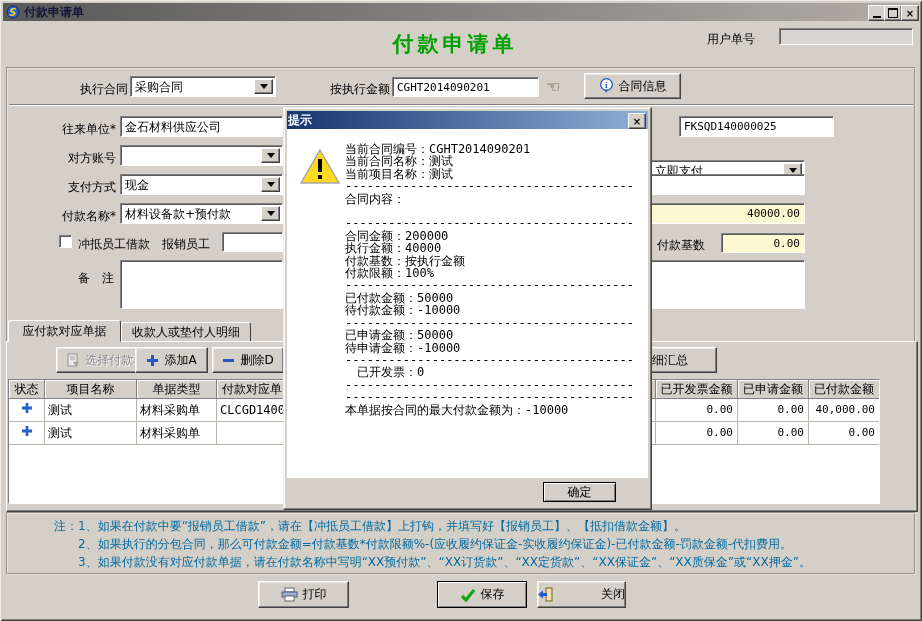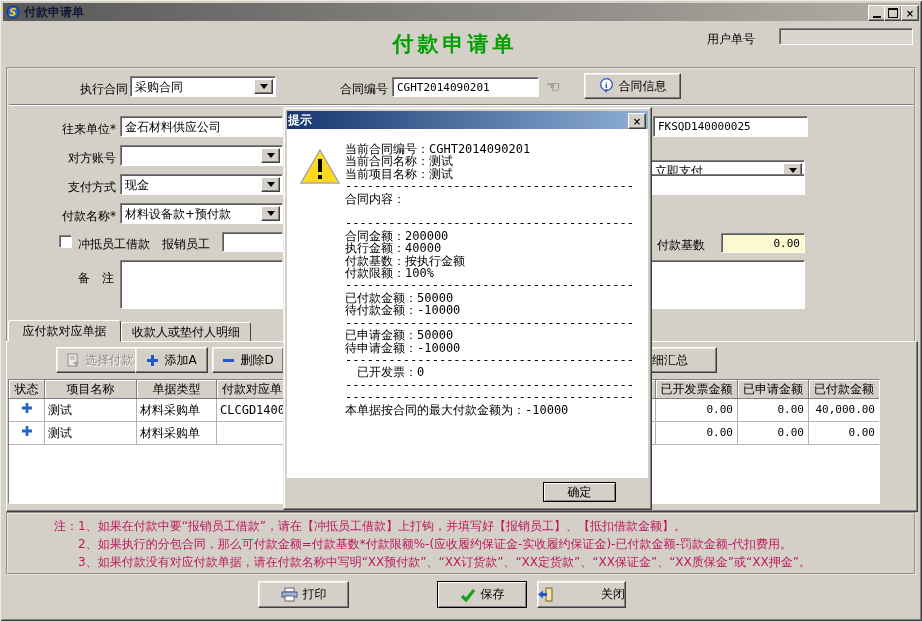--- a/index.html
+++ b/index.html
@@ -30,21 +30,21 @@
   .divider{height:0;border-top:1px solid #808080;border-bottom:1px solid #ffffff;}
   .tab{box-sizing:border-box;background:#d4d0c8;border:1px solid;border-color:#fff #404040 #d4d0c8 #fff;
        border-radius:3px 3px 0 0;font-size:12px;display:flex;align-items:center;justify-content:center;}
   .thead{display:flex;}
   .th{box-sizing:border-box;background:#d4d0c8;font-size:12px;text-align:center;height:19px;line-height:18px;
       border-right:1px solid #808080;border-bottom:1px solid #808080;box-shadow:inset 1px 1px 0 #fff;overflow:hidden;white-space:nowrap;}
   .trow{display:flex;background:#fff;}
   .td{box-sizing:border-box;font-size:12px;height:23px;line-height:22px;border-right:1px solid #b8b4ac;
       border-bottom:1px solid #b8b4ac;overflow:hidden;white-space:nowrap;padding-left:3px;}
   .td.num{font-family:"DejaVu Sans Mono",monospace;font-size:11px;padding-right:4px;}
-  .notes-text{font-size:12px;line-height:18px;color:#be185d;white-space:pre;}
+  .notes-text{font-size:12px;line-height:18px;color:#0369a1;white-space:pre;}
   .dialog{left:283px;top:107px;width:367px;height:401px;background:#d4d0c8;z-index:10;
           border:1px solid;border-color:#eceae3 #404040 #404040 #eceae3;box-shadow:inset -1px -1px 0 #808080, inset 1px 1px 0 #fff;}
   .dlg-title{position:absolute;left:3px;top:3px;right:3px;height:18px;background:linear-gradient(90deg,#16356d,#8fb0d8);
              display:flex;align-items:center;padding-left:1px;box-sizing:border-box;}
   .dlg-title-text{color:#fff;font-size:12px;font-weight:bold;}
   .dlg-body{position:absolute;left:3px;top:21px;right:3px;height:349px;background:#fff;}
   .dlg-text{font-family:"DejaVu Sans Mono","DejaVu Sans",monospace;font-size:12px;line-height:12.4px;white-space:pre;color:#000;}
   .dlg-footer{position:absolute;left:3px;bottom:3px;right:3px;height:28px;background:#d4d0c8;}
   .checkbox{width:13px;height:13px;background:#fff;border:1px solid;border-color:#808080 #fff #fff #808080;
             box-shadow:inset 1px 1px 0 #5a5a5a;box-sizing:border-box;}
@@ -78,21 +78,21 @@
 
   <div class="abs groove" style="left:6px;top:67px;width:910px;height:443px;"></div>
 
   <div class="abs lbl" style="left:40px;top:81px;width:88px;">执行合同</div>
   <div class="abs sunken field" style="left:130px;top:76px;width:146px;height:21px;">
     <span>采购合同</span>
     <span class="cab">
         <span class="tri"></span>
       </span>
   </div>
-  <div class="abs lbl" style="left:330px;top:81px;width:58px;">合同编号</div>
+  <div class="abs lbl" style="left:330px;top:81px;width:58px;">按执行金额</div>
   <div class="abs sunken field mono" style="left:392px;top:77px;width:147px;height:20px;">CGHT2014090201</div>
   <div class="abs hand" style="left:546px;top:77px;">☜</div>
   <div class="abs raised btn" style="left:584px;top:73px;width:97px;height:26px;">
     <svg width="15" height="16" viewBox="0 0 15 16">
       <circle cx="7.5" cy="6.5" r="5.8" fill="#fff" stroke="#2257c8" stroke-width="1.3"></circle>
       <polygon points="5.5,11.5 9,11.5 7,15" fill="#2257c8"></polygon>
       <text x="6" y="10" font-size="9" font-weight="bold" fill="#2257c8" font-family="serif">i</text>
     </svg>
     <span>合同信息</span>
   </div>
@@ -127,28 +127,29 @@
   </div>
 
   <div class="abs checkbox" style="left:59px;top:235px;"></div>
   <div class="abs lbl" style="left:78px;top:236px;text-align:left;">冲抵员工借款</div>
   <div class="abs lbl" style="left:162px;top:236px;text-align:left;">报销员工</div>
   <div class="abs sunken field" style="left:222px;top:232px;width:61px;height:20px;"></div>
 
   <div class="abs lbl" style="left:78px;top:270px;text-align:center;">备　注</div>
   <div class="abs sunken field" style="left:120px;top:260px;width:163px;height:49px;"></div>
 
-  <div class="abs sunken field mono" style="left:653px;top:116px;width:155px;height:21px;">FKSQD140000025</div>
+  <div class="abs sunken field mono" style="left:679px;top:116px;width:155px;height:21px;">FKSQD140000025</div>
   <div class="abs sunken field" style="left:650px;top:145px;width:155px;height:21px;margin-top:15px;">
     <span>立即支付</span>
     <span class="cab">
         <span class="tri"></span>
       </span>
   </div>
   <div class="abs sunken field" style="left:650px;top:174px;width:155px;height:21px;"></div>
+  <div class="abs sunken field mono num yellow" style="left:650px;top:203px;width:155px;height:21px;">40000.00</div>
   <div class="abs lbl" style="left:657px;top:237px;text-align:left;">付款基数</div>
   <div class="abs sunken field mono num yellow" style="left:721px;top:233px;width:84px;height:20px;">0.00</div>
   <div class="abs sunken field" style="left:650px;top:260px;width:155px;height:49px;"></div>
 
   <div class="abs tab" style="left:8px;top:320px;width:113px;height:22px;z-index:3;">应付款对应单据</div>
   <div class="abs tab" style="left:121px;top:322px;width:130px;height:20px;">收款人或垫付人明细</div>
   <div class="abs" style="left:6px;top:341px;width:910px;height:169px;background:#d4d0c8;border:1px solid;border-color:#fff #404040 #404040 #fff;box-shadow:inset -1px -1px 0 #808080;"></div>
 
   <div class="abs raised btn disabled-text" style="left:12px;top:347px;width:119px;height:26px;">
     <svg width="14" height="14" viewBox="0 0 14 14">

